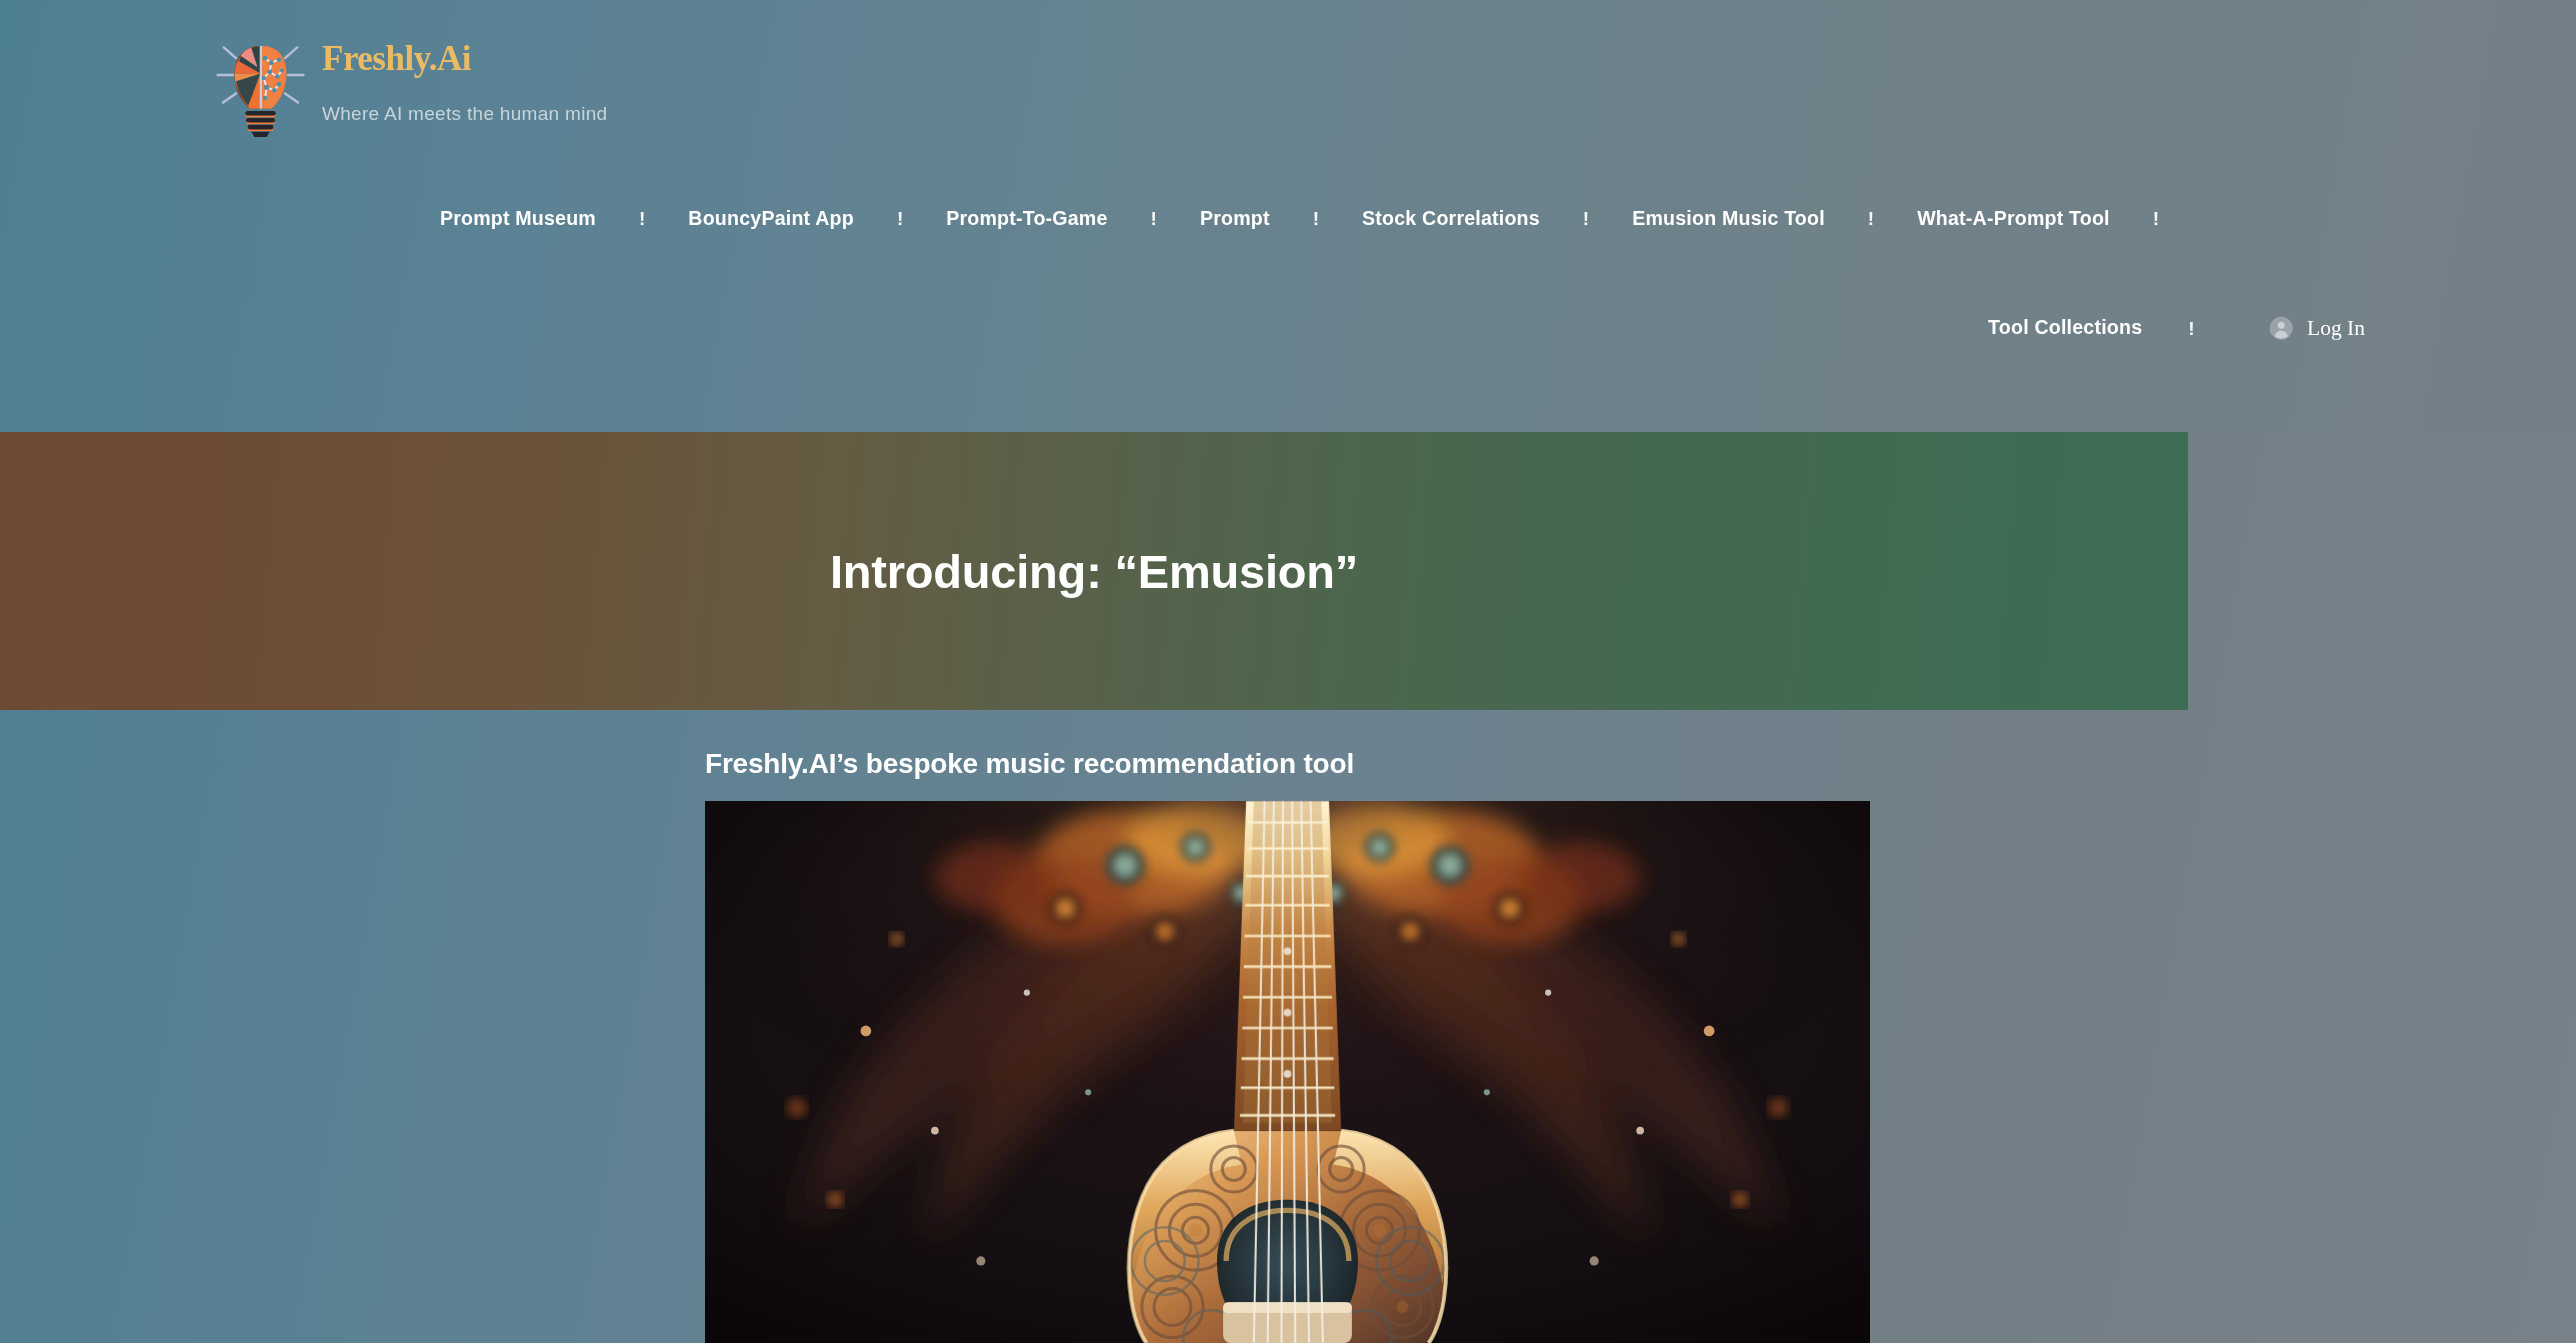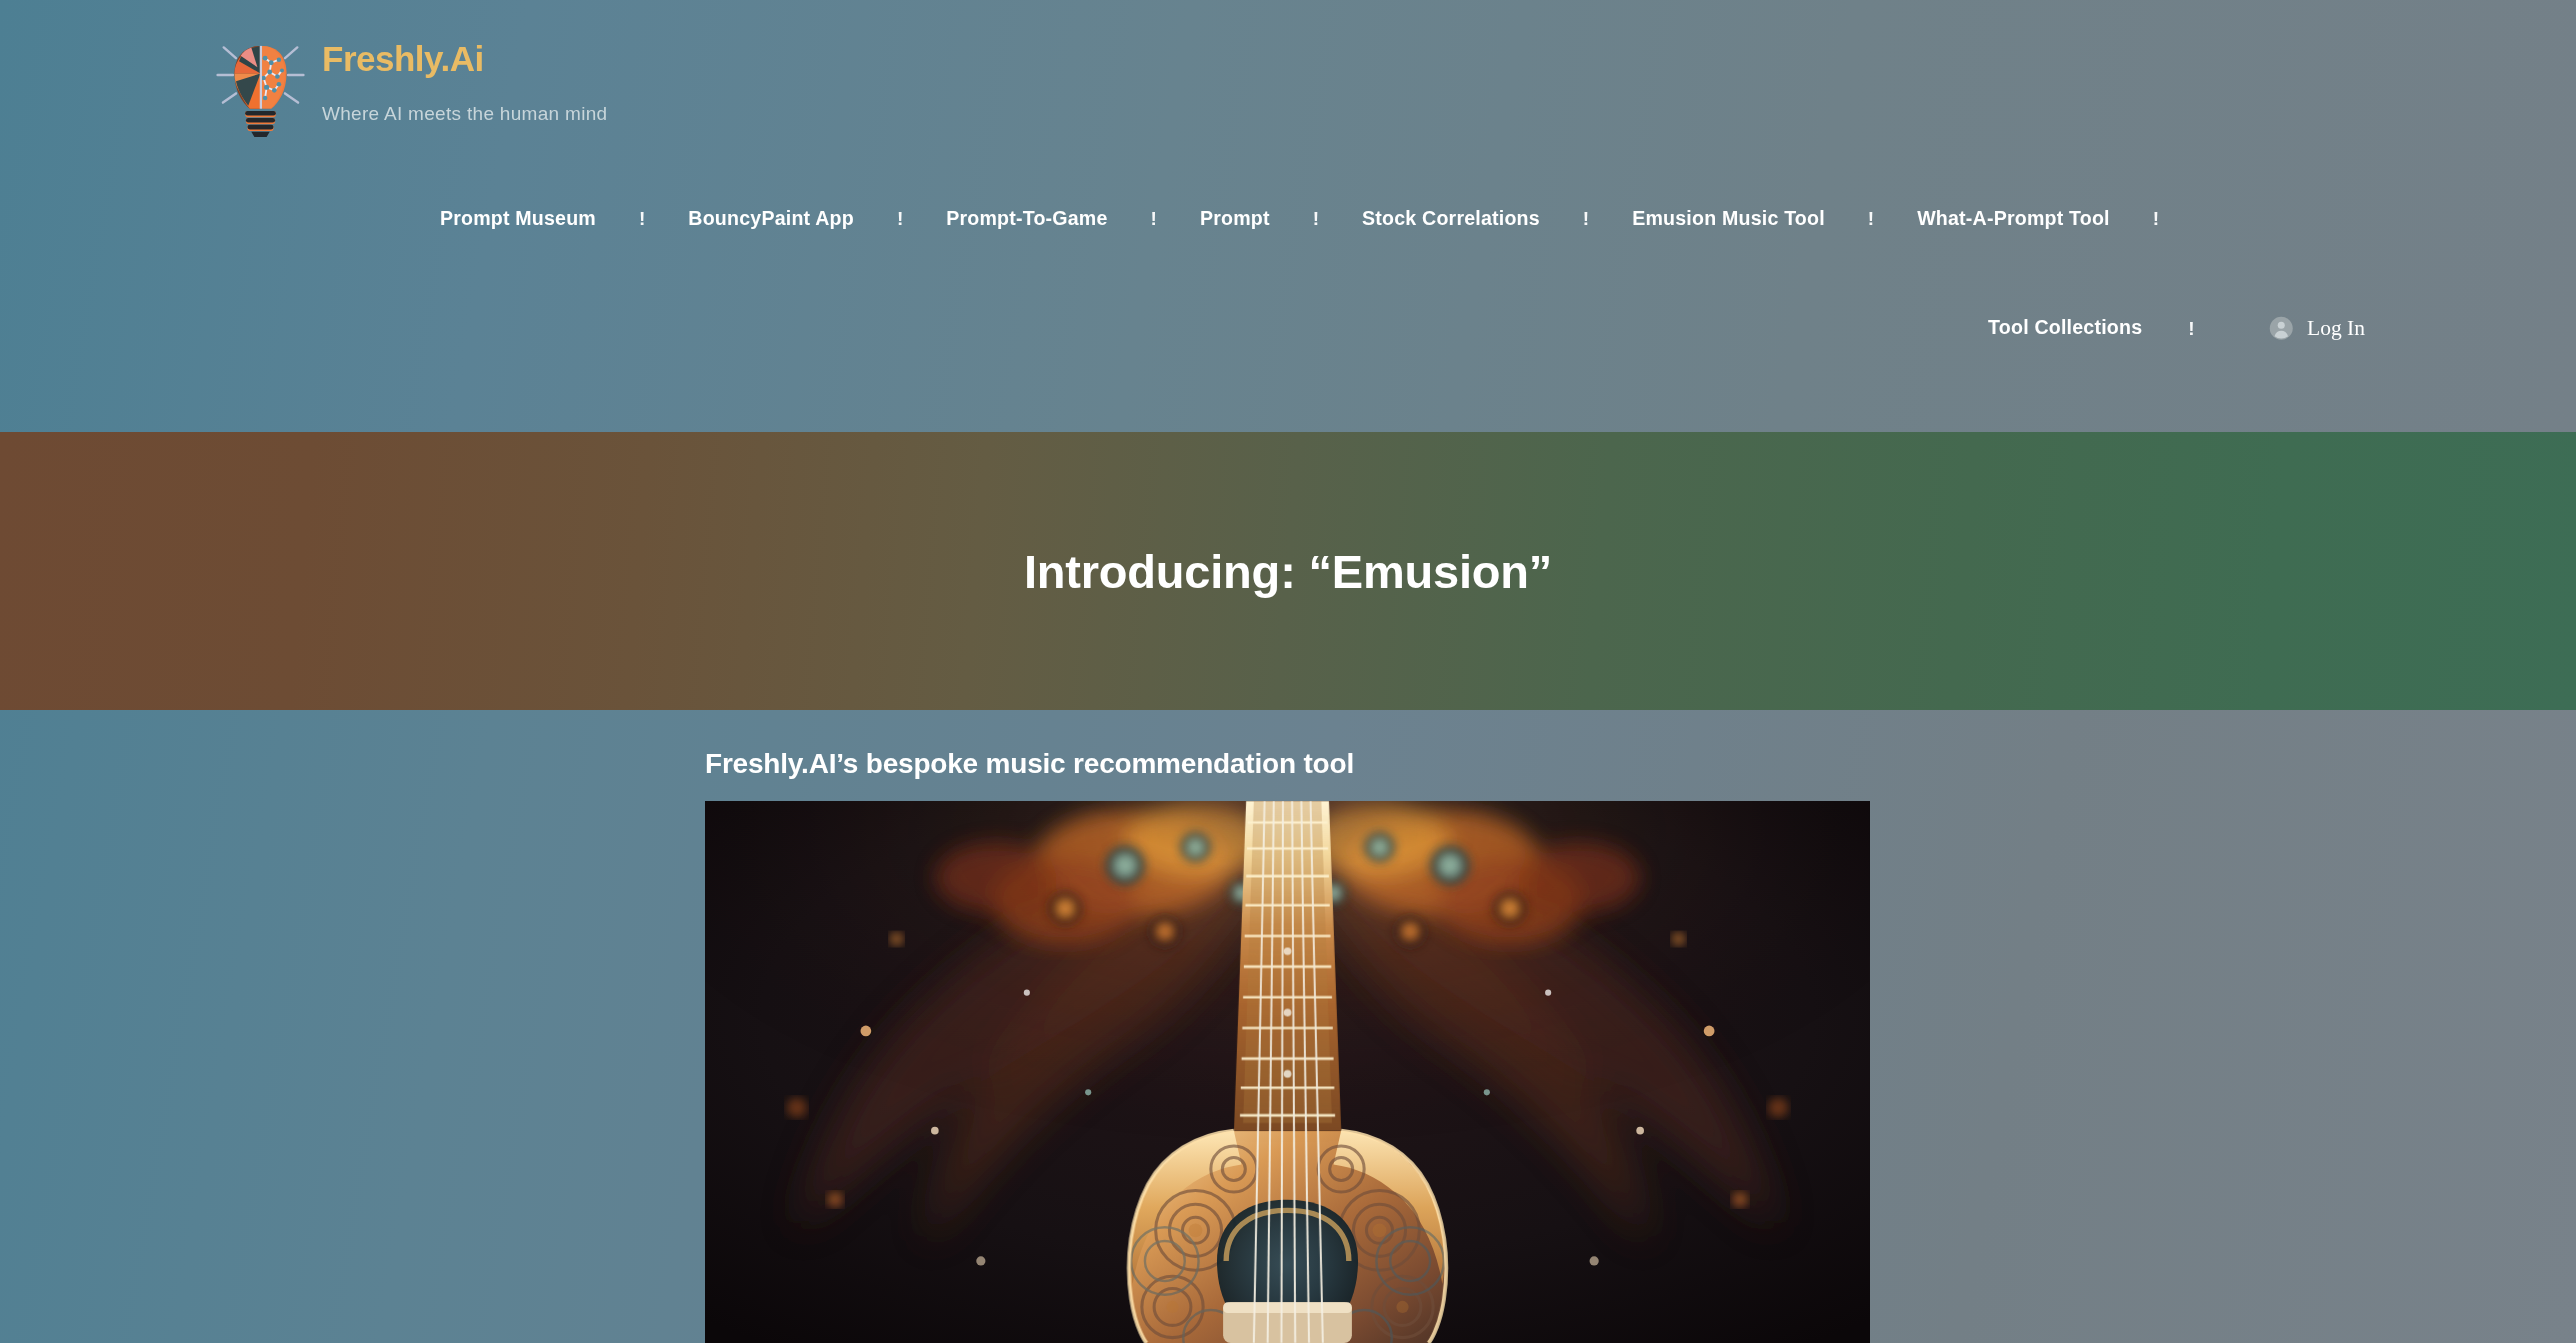--- a/index.html
+++ b/index.html
@@ -41,20 +41,21 @@
     margin-left: 14px;
     padding-top: 4.6px;
   }
   .brand-title {
     font-size: 35px;
     font-weight: bold;
     color: #e9bb64;
     letter-spacing: -0.5px;
     line-height: 1.1;
     white-space: nowrap;
+    font-family: Liberation Serif, serif;
   }
   .brand-tagline {
     margin-top: 25px;
     font-size: 19px;
     font-weight: 500;
     color: #c7d5da;
     letter-spacing: 0.3px;
     white-space: nowrap;
     text-align: center;
   }
@@ -112,21 +113,21 @@
     font-size: 21.5px;
     font-weight: normal;
     color: #ffffff;
     white-space: nowrap;
     line-height: 1;
   }
 
   
   .hero-banner {
     position: relative;
-    width: 2576px;
+    width: 2188px;
     height: 278px;
     background: linear-gradient(95deg,
         #6e4a33 0%,
         #6d4c34 12%,
         #6a533a 25%,
         #645c43 38%,
         #58614a 50%,
         #4c664d 62%,
         #44694f 76%,
         #3f6c52 88%,

